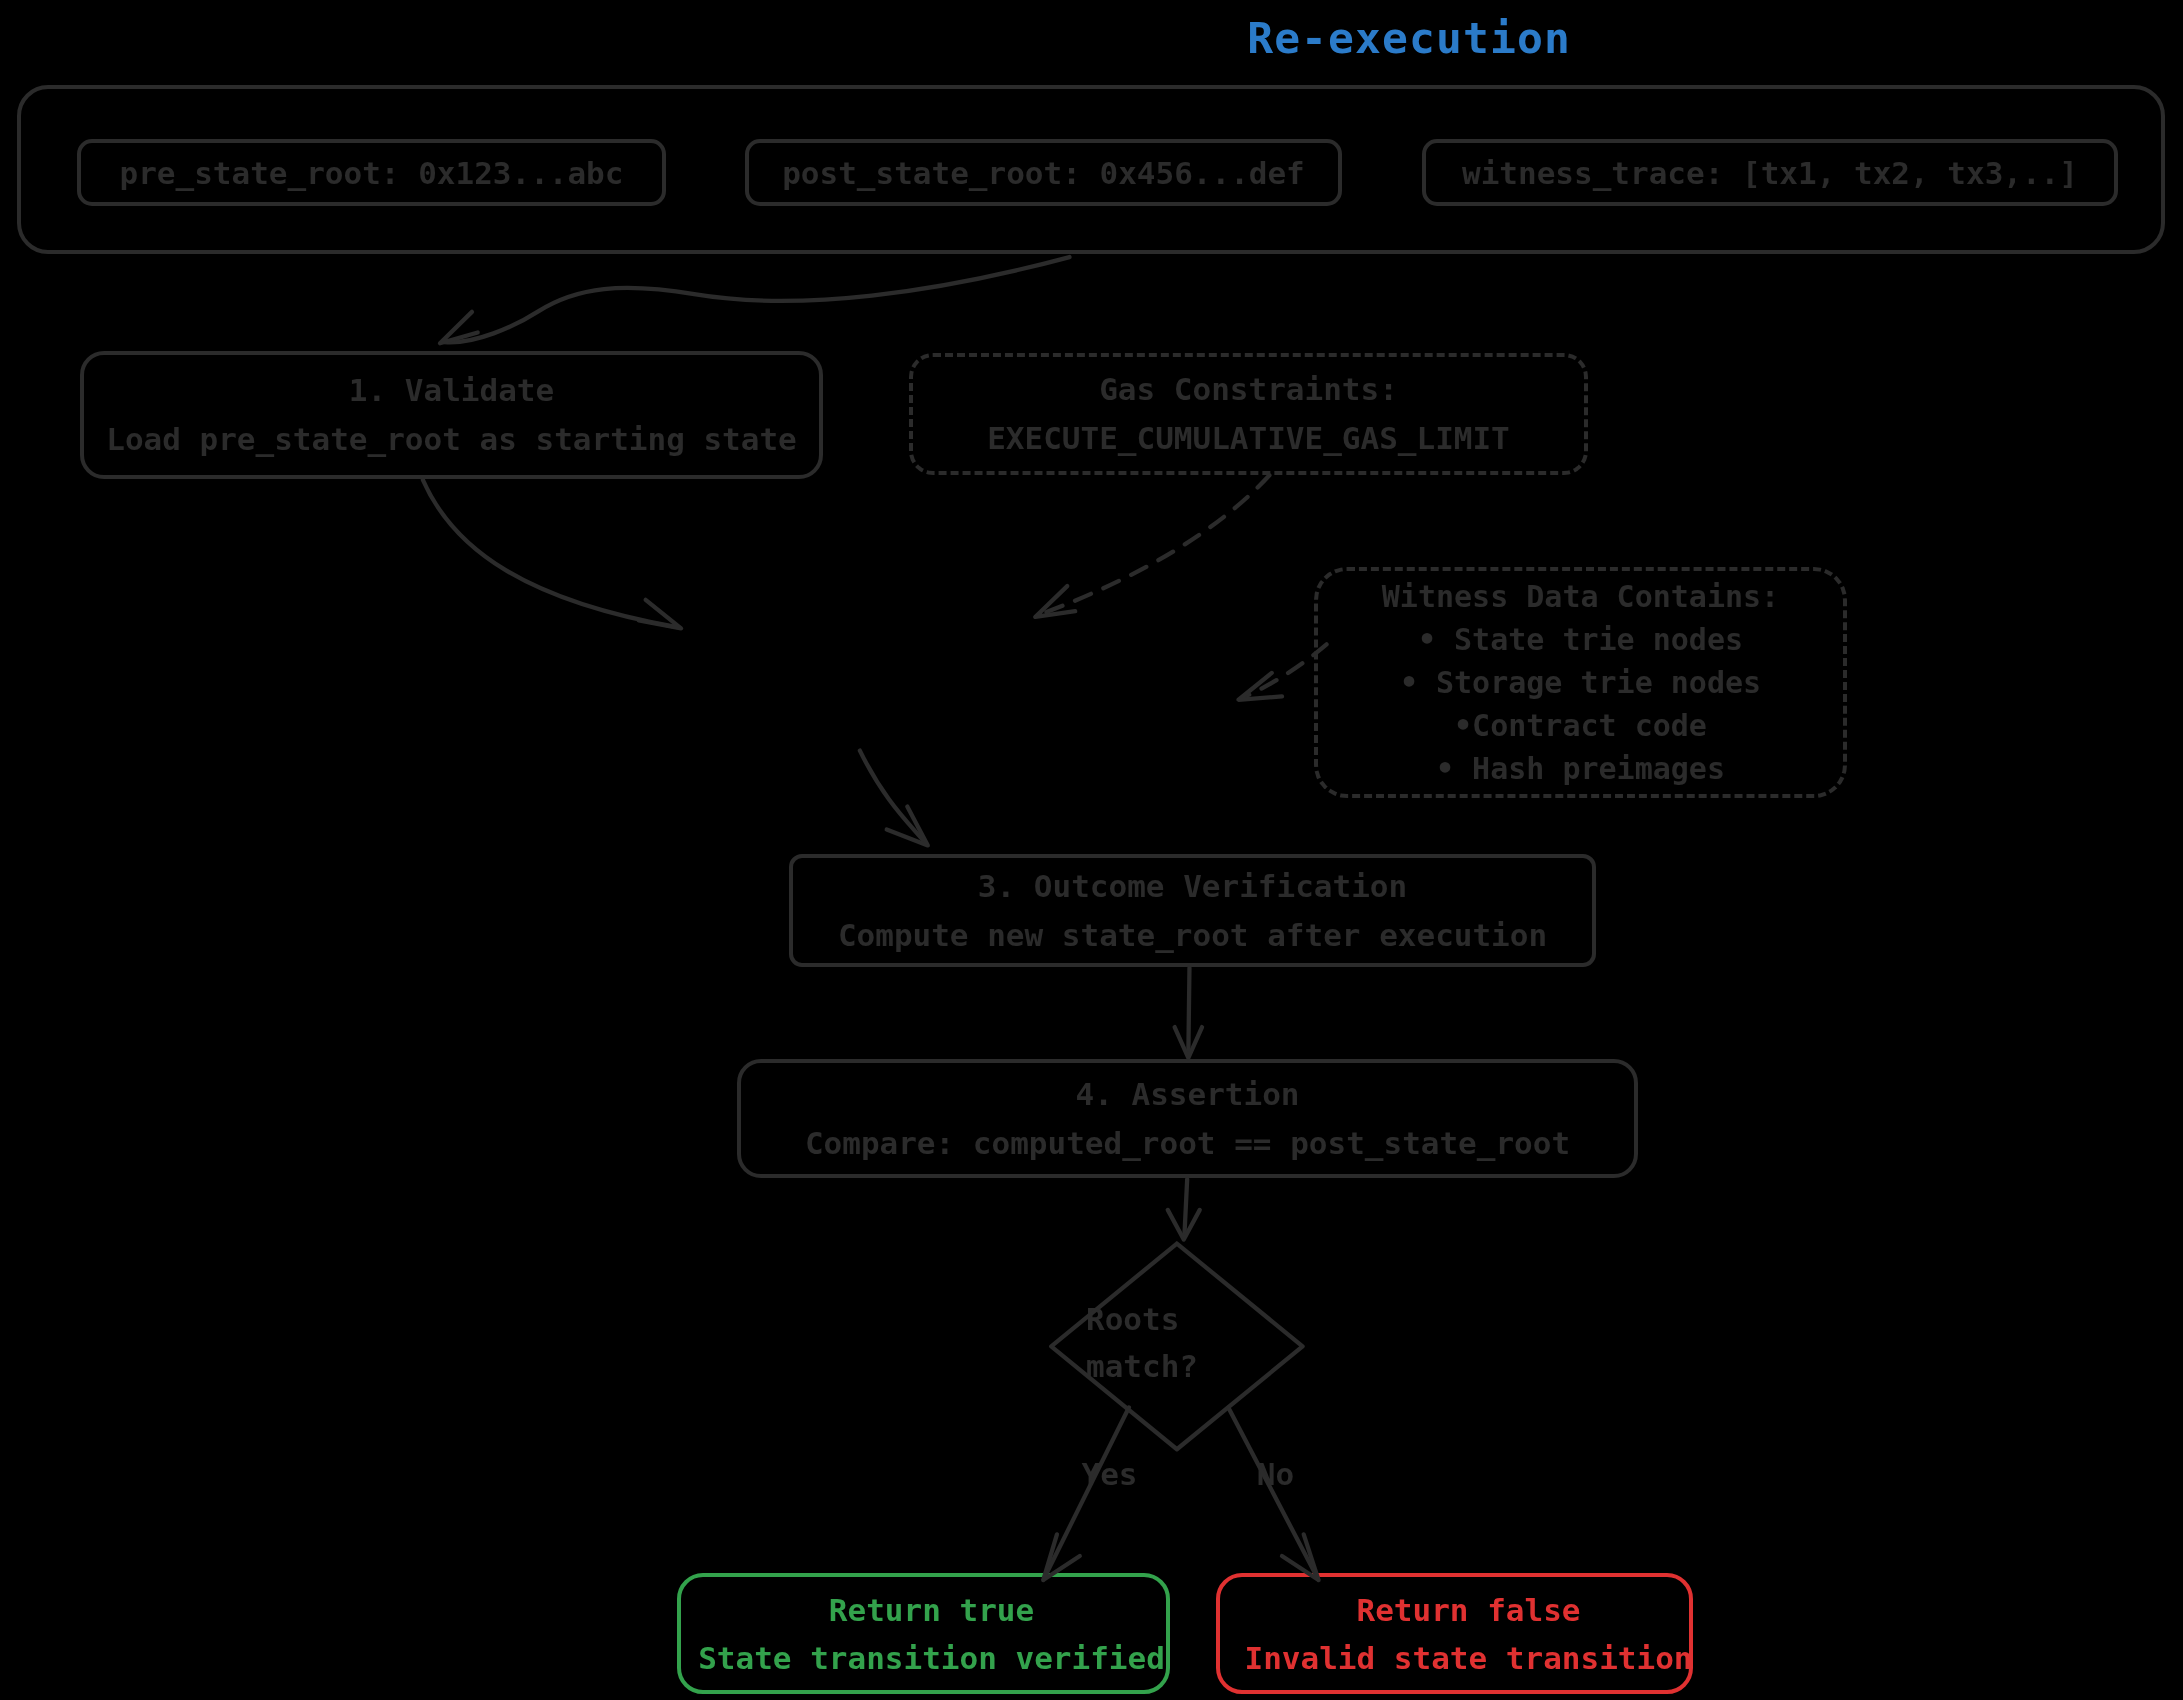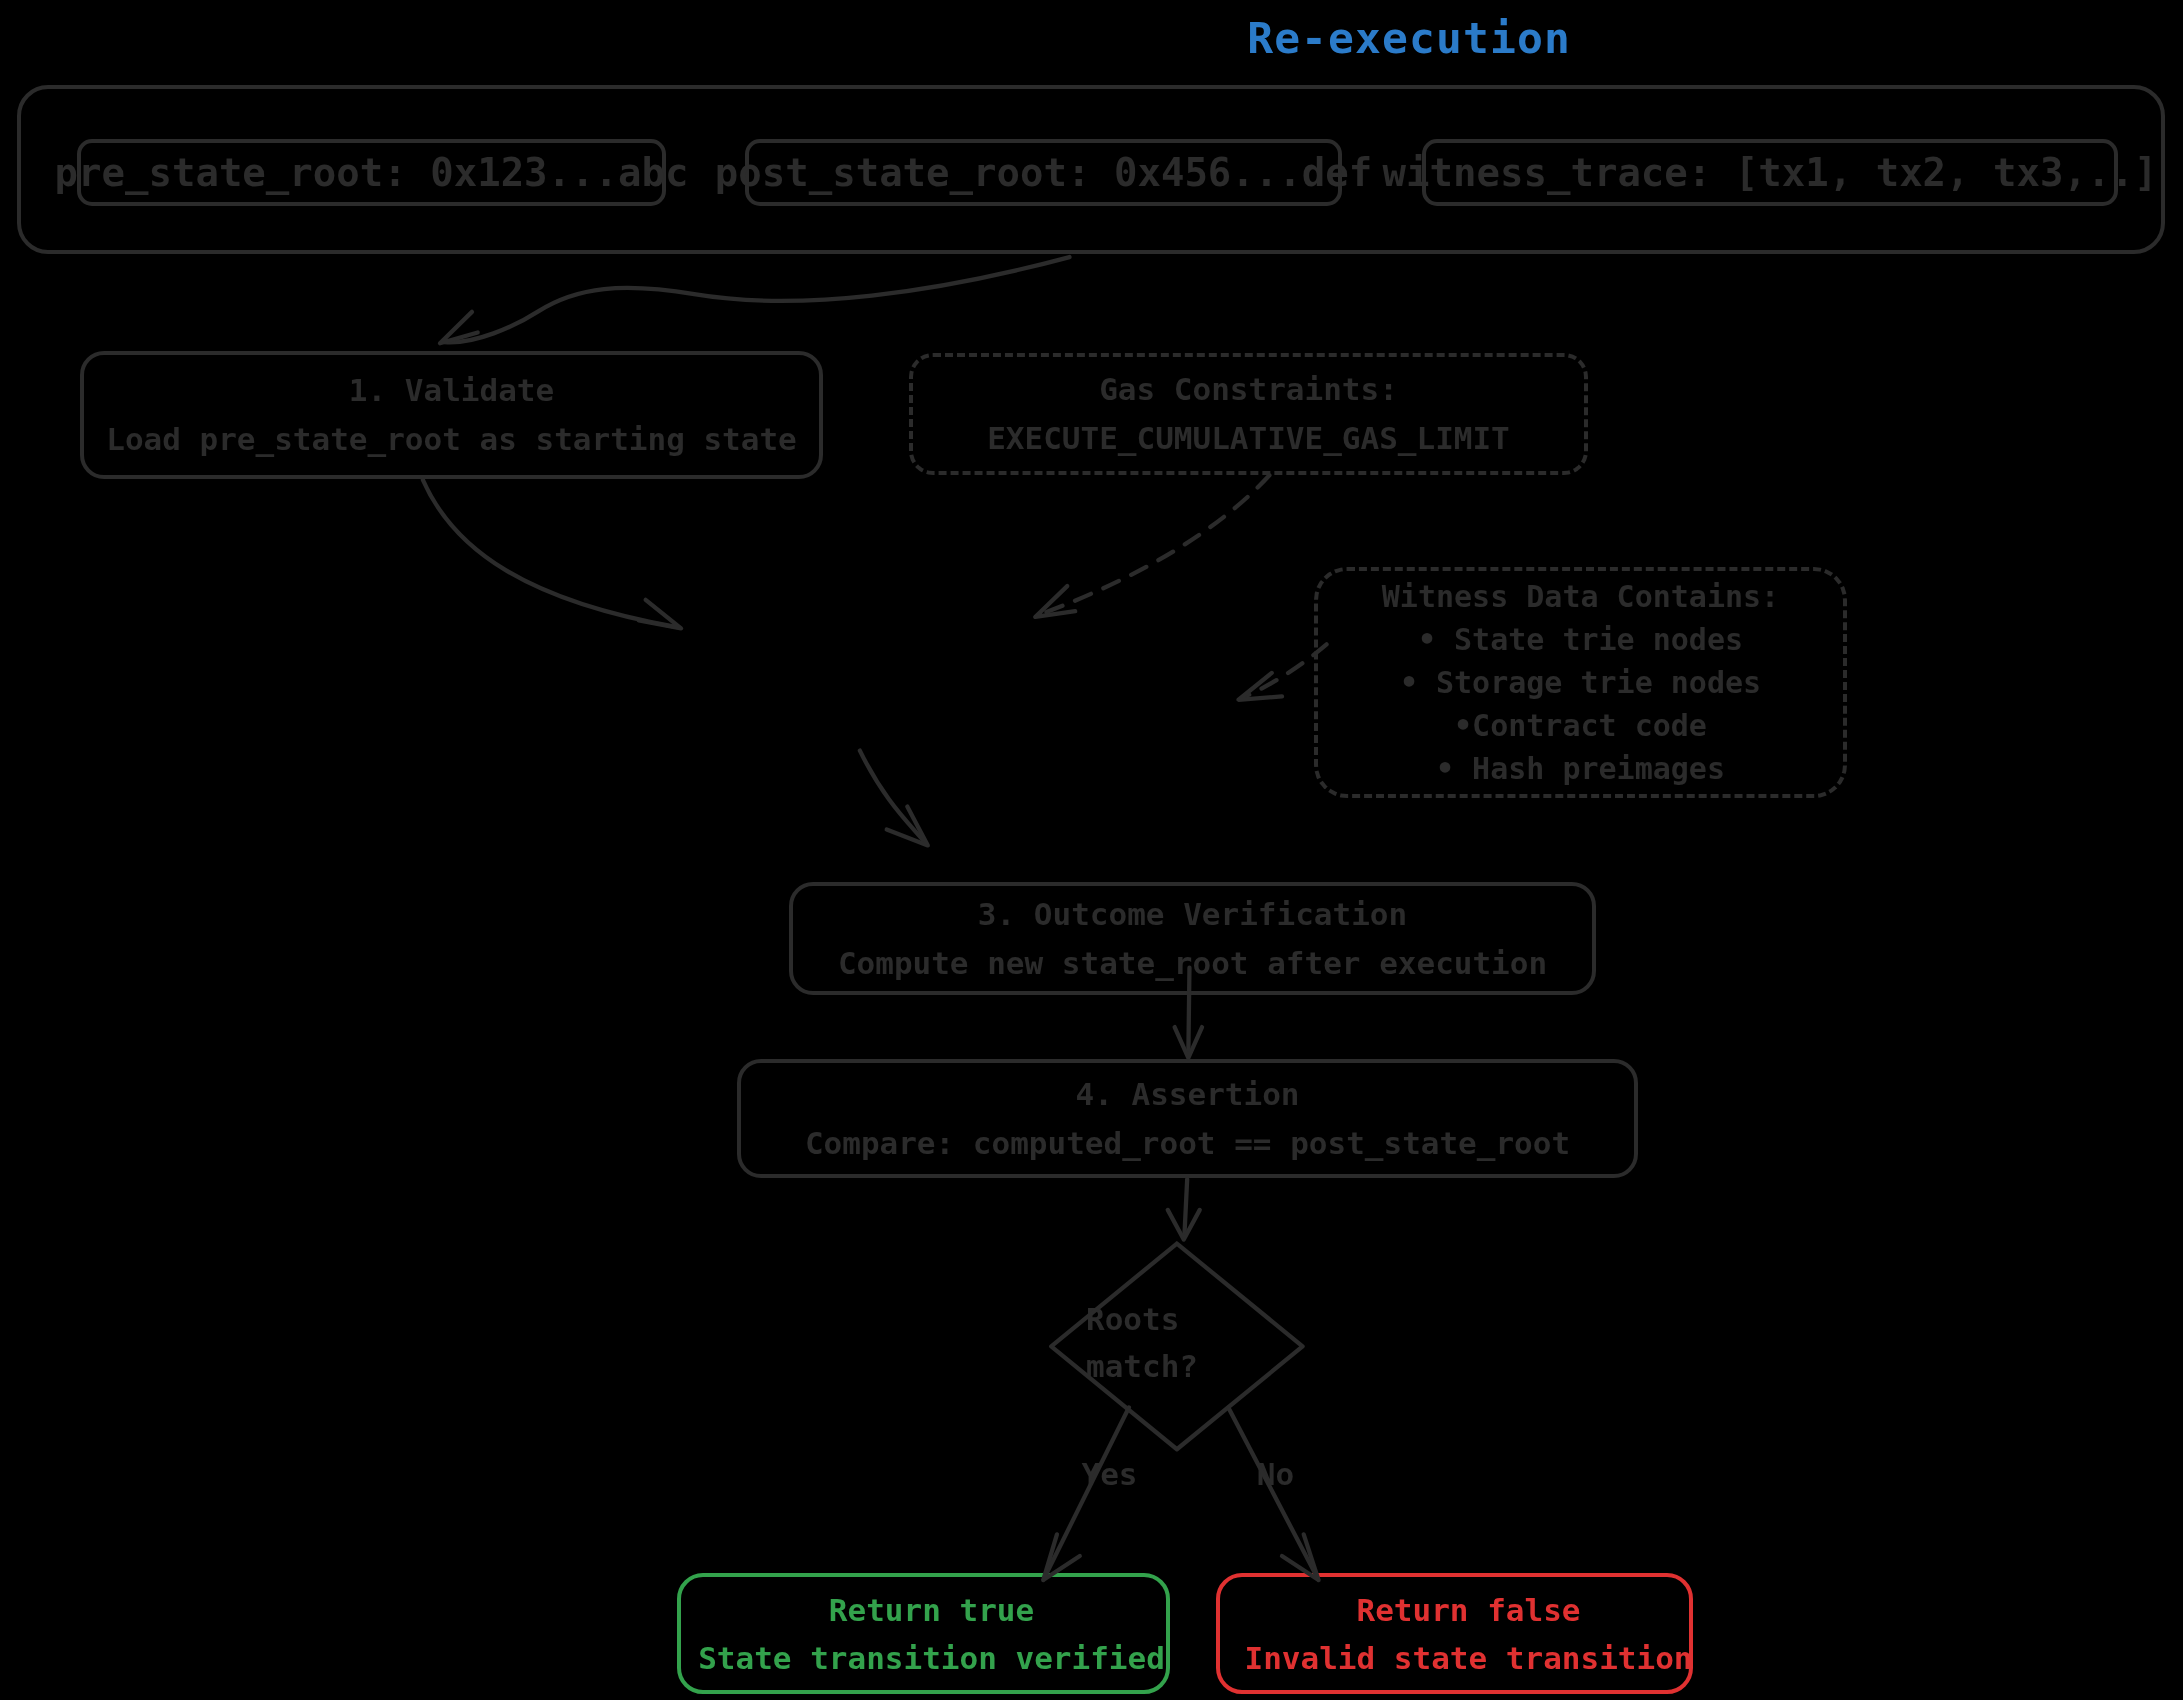--- a/index.html
+++ b/index.html
@@ -15,21 +15,21 @@
     position:absolute; left:771px; top:12.6px; width:800px; text-align:right;
     font-size:43px; color:var(--title-blue); letter-spacing:1.1px;
   }
   .node {
     position:absolute; box-sizing:border-box; border:4px solid var(--stroke);
     color:var(--stroke); display:flex; flex-direction:column;
     align-items:center; justify-content:center; text-align:center; white-space:nowrap;
   }
   .node.dashed { border-style:dashed; }
   .container-box { border-radius:31px; }
-  .input-box { border-radius:15px; font-size:39px; }
+  .input-box { border-radius:15px; font-size:31px; }
   .step-box { border-radius:24px; font-size:31px; line-height:49px; }
   .note-box { border-radius:33px; font-size:30px; line-height:43px; }
   .outcome-box { border-radius:26px; font-size:31px; line-height:48px; }
   .outcome-box.success { border-color:var(--success-green); color:var(--success-green);padding-left:16px; }
   .outcome-box.failure { border-color:var(--failure-red); color:var(--failure-red);padding-left:28px; }
   .decision-text {
     position:absolute; left:1086px; top:1296px; width:183px; text-align:left;
     font-size:31px; line-height:47px; color:var(--stroke);
   }
   .branch-label {
@@ -77,21 +77,21 @@
 
 
   <div class="node note-box dashed" style="left:1314px; top:567px; width:533px; height:231px;">
     <div>Witness Data Contains:</div>
     <div>• State trie nodes</div>
     <div>• Storage trie nodes</div>
     <div>•Contract code</div>
     <div>• Hash preimages</div>
   </div>
 
-  <div class="node step-box" style="left:789px; top:882px; width:807px; height:113px;">
+  <div class="node step-box" style="left:789px; top:854px; width:807px; height:113px;border-radius:13px;">
     <div>3. Outcome Verification</div>
     <div>Compute new state_root after execution</div>
   </div>
 
   <div class="node step-box" style="left:737px; top:1059px; width:901px; height:119px;">
     <div>4. Assertion</div>
     <div>Compare: computed_root == post_state_root</div>
   </div>
 
   <div class="decision-text">

